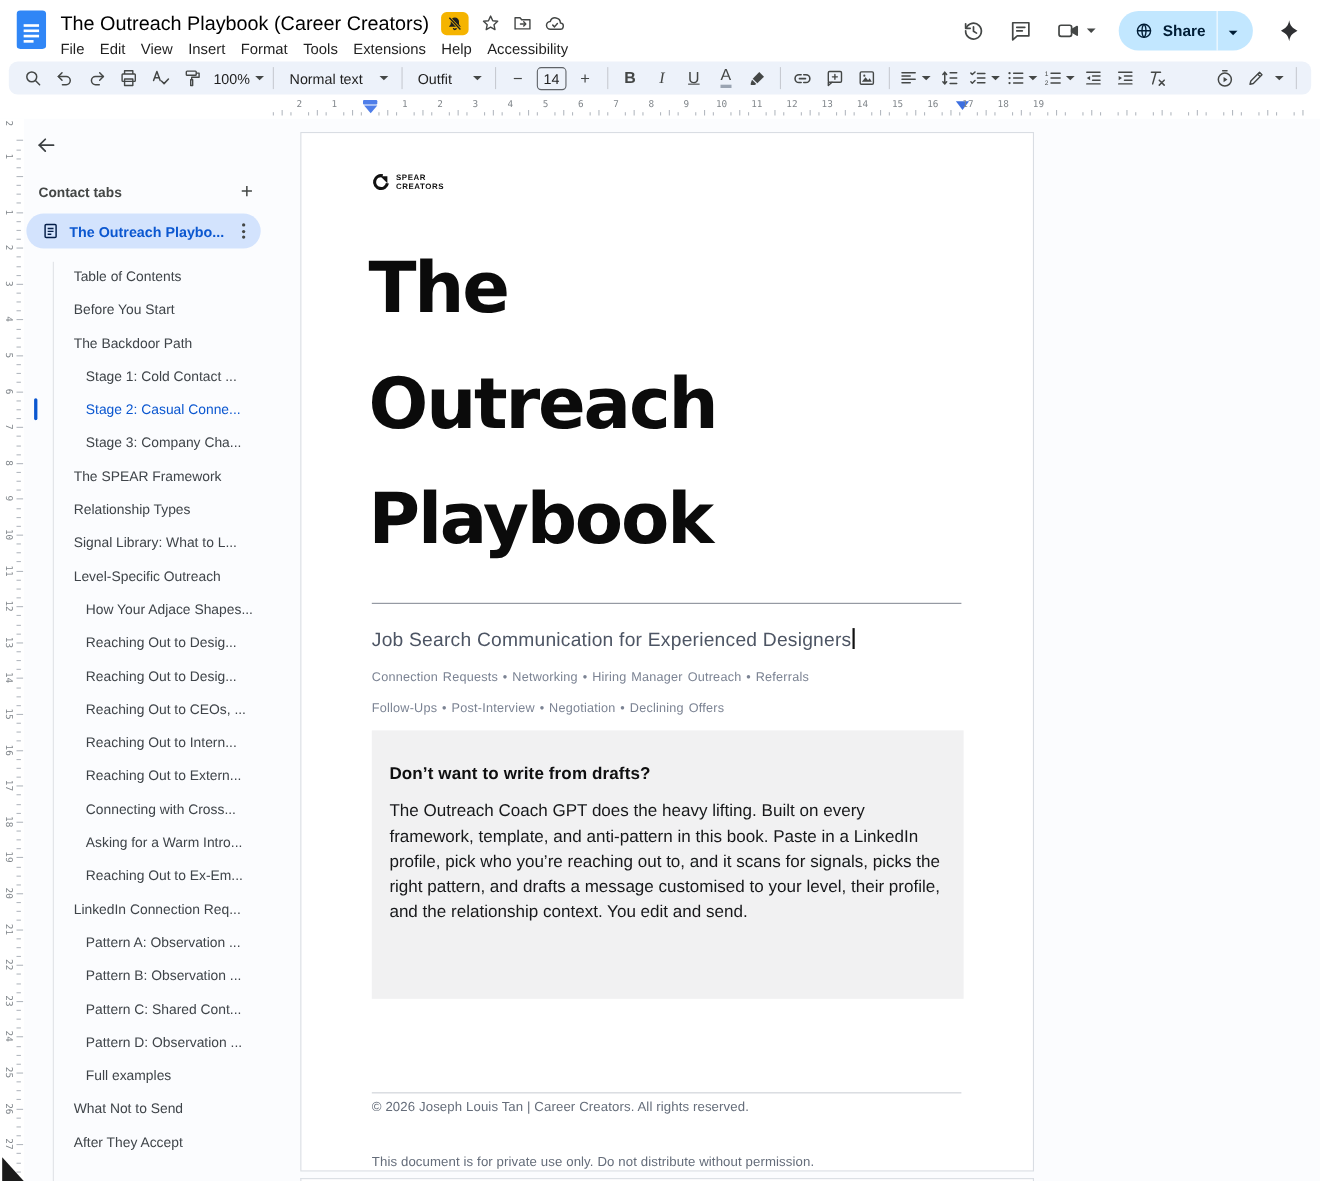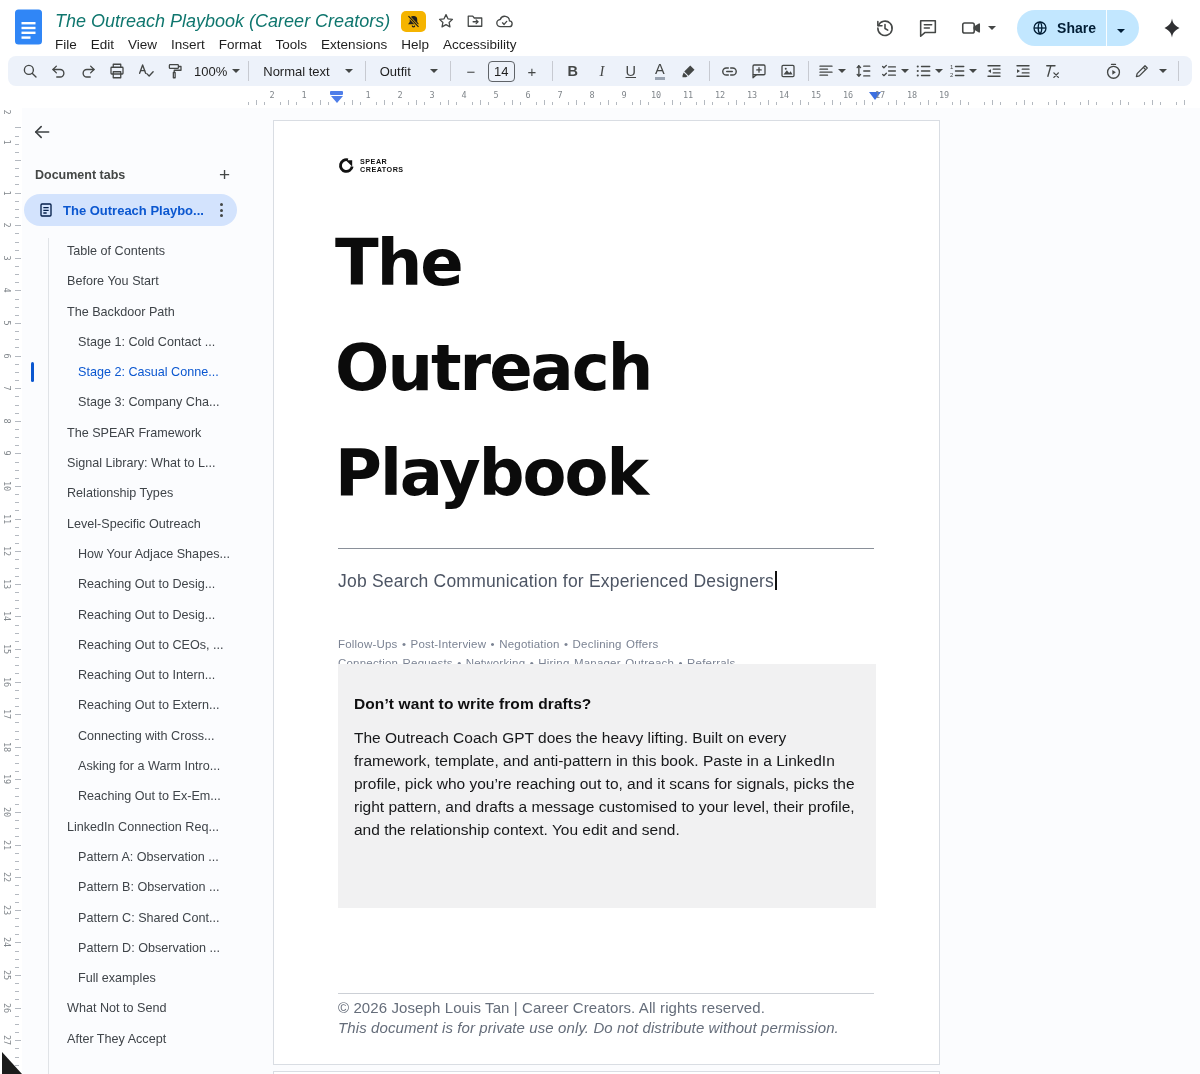--- a/index.html
+++ b/index.html
@@ -6,21 +6,21 @@
   html,body{width:1200px;height:1074px;}
   body{font-family:"Liberation Sans", sans-serif;background:#fff;color:#202124;overflow:hidden;}
   #app{position:relative;width:1200px;height:1074px;background:#fff;}
 
   
   .header{position:absolute;left:0;top:0;width:100%;height:55px;background:#fff;display:flex;justify-content:space-between;}
   .hdr-left{display:flex;padding:9px 0 0 15px;}
   .docs-logo{width:27px;height:36px;cursor:pointer;}
   .title-area{margin-left:13px;}
   .title-row{display:flex;align-items:center;gap:11px;height:24px;}
-  .doc-title{font-size:18px;color:#0f766e;white-space:nowrap;cursor:text;font-style:italic;}
+  .doc-title{font-size:18px;color:#000000;white-space:nowrap;cursor:text;}
   .badge{width:25px;height:21px;background:#F5B400;border-radius:5px;display:flex;align-items:center;justify-content:center;cursor:pointer;}
   .hicon{display:flex;align-items:center;cursor:pointer;}
   .menu-row{display:flex;margin-top:2px;margin-left:-7px;}
   .menu-item{font-size:13.5px;color:#1f1f1f;padding:2px 7px;border-radius:6px;cursor:pointer;}
   .hdr-right{display:flex;align-items:center;gap:21px;padding-right:16px;}
   .hbtn{display:flex;align-items:center;cursor:pointer;}
   .share{display:flex;align-items:center;height:36px;background:#c2e7ff;border-radius:18px;padding:0 4px 0 14px;cursor:pointer;}
   .share-label{font-size:14px;font-weight:bold;color:#001d35;margin:0 10px 0 8px;}
   .share-div{width:1px;height:36px;background:#ffffff;opacity:.9;}
   .share-caret{padding:0 10px;}
@@ -77,21 +77,21 @@
   .doc-heading{position:absolute;left:61px;top:90px;font-family:"DejaVu Sans",sans-serif;font-weight:bold;font-size:64px;letter-spacing:-2px;line-height:105px;color:#0b0b0b;}
   .rule-1{position:absolute;left:64px;top:427px;width:536px;border-top:1px solid #8a9099;}
   .subtitle{position:absolute;left:64px;top:450px;font-size:17.5px;color:#4d5564;letter-spacing:.2px;}
   .cursor-bar{display:inline-block;width:1.5px;height:19px;background:#111;vertical-align:-3px;margin-left:1px;}
   .tags{position:absolute;left:64px;font-size:11.5px;color:#7b8393;letter-spacing:.2px;word-spacing:1px;}
   .callout{position:absolute;left:64px;top:543px;width:538px;height:244px;background:#f1f1f2;padding:31px 20px 0 16px;}
   .callout-heading{font-size:15.5px;font-weight:bold;color:#0f0f10;letter-spacing:.1px;}
   .callout-body{margin-top:13px;font-size:15.5px;line-height:23px;color:#17181a;}
   .callout-link{display:inline-block;margin-top:15px;font-size:17px;font-weight:bold;color:#1e6be6;text-decoration:underline;text-underline-offset:3px;cursor:pointer;letter-spacing:.2px;}
   .rule-2{position:absolute;left:64px;top:872px;width:536px;border-top:1px solid #ccd0d6;}
-  .footer-line{position:absolute;left:64px;font-size:15px;color:#656d7a;letter-spacing:.1px;}
+  .footer-line{position:absolute;left:64px;font-size:12px;color:#656d7a;letter-spacing:.1px;}
 
   .corner-triangle{position:absolute;left:2px;bottom:0;width:0;height:0;border-bottom:22px solid #1b1b1b;border-right:20px solid transparent;z-index:5;}
 </style>
 </head>
 <body>
 
 <div id="app">
 
   <div class="header">
     <div class="hdr-left">
@@ -658,21 +658,21 @@
       </div>
 
     <aside class="sidebar">
       <div class="back-btn">
         <svg class="i" width="20" height="20" viewBox="0 0 24 24" fill="none" stroke="#3c4043" stroke-width="1.9" stroke-linecap="round" stroke-linejoin="round">
             <path d="M20 12H4.5"></path>
             <path d="M11 5.5L4.5 12l6.5 6.5"></path>
           </svg>
       </div>
       <div class="tabs-header">
-        <span class="tabs-title">Document tabs</span>
+        <span class="tabs-title">Contact tabs</span>
         <span class="add-tab">+</span>
       </div>
       <div class="active-tab">
         <span class="tab-ic">
           <svg class="i" width="16" height="16" viewBox="0 0 24 24" fill="none" stroke="#041e49" stroke-width="2">
               <rect x="4.5" y="3" width="15" height="18" rx="1.5"></rect>
               <path d="M8 8.5h8M8 12.5h8M8 16.5h5"></path>
             </svg>
         </span>
         <span class="tab-label">The Outreach Playbo...</span>
@@ -684,22 +684,22 @@
       </div>
       <div class="outline" id="outline">
         <div class="outline-guide"></div>
       <div class="outline-item lvl0">Table of Contents</div>
           <div class="outline-item lvl0">Before You Start</div>
           <div class="outline-item lvl0">The Backdoor Path</div>
           <div class="outline-item lvl1">Stage 1: Cold Contact ...</div>
           <div class="outline-item lvl1 sel">Stage 2: Casual Conne...<div class="sel-bar"></div></div>
           <div class="outline-item lvl1">Stage 3: Company Cha...</div>
           <div class="outline-item lvl0">The SPEAR Framework</div>
+          <div class="outline-item lvl0">Relationship Types</div>
           <div class="outline-item lvl0">Signal Library: What to L...</div>
-          <div class="outline-item lvl0">Relationship Types</div>
           <div class="outline-item lvl0">Level-Specific Outreach</div>
           <div class="outline-item lvl1">How Your Adjace Shapes...</div>
           <div class="outline-item lvl1">Reaching Out to Desig...</div>
           <div class="outline-item lvl1">Reaching Out to Desig...</div>
           <div class="outline-item lvl1">Reaching Out to CEOs, ...</div>
           <div class="outline-item lvl1">Reaching Out to Intern...</div>
           <div class="outline-item lvl1">Reaching Out to Extern...</div>
           <div class="outline-item lvl1">Connecting with Cross...</div>
           <div class="outline-item lvl1">Asking for a Warm Intro...</div>
           <div class="outline-item lvl1">Reaching Out to Ex-Em...</div>
@@ -726,27 +726,27 @@
           <span style="display:block;">CREATORS</span>
         </span>
       </div>
       <h1 class="doc-heading">
         <span style="display:block;">The</span>
         <span style="display:block;">Outreach</span>
         <span style="display:block;">Playbook</span>
       </h1>
       <div class="rule-1"></div>
       <div class="subtitle"><span>Job Search Communication for Experienced Designers</span><span class="cursor-bar"></span></div>
-      <div class="tags" style="top:489px;margin-top:47px;">Connection Requests  •  Networking  •  Hiring Manager Outreach  •  Referrals</div>
+      <div class="tags" style="top:489px;">Connection Requests  •  Networking  •  Hiring Manager Outreach  •  Referrals</div>
       <div class="tags" style="top:517px;">Follow-Ups  •  Post-Interview  •  Negotiation  •  Declining Offers</div>
       <div class="callout">
         <div class="callout-heading">Don’t want to write from drafts?</div>
         <div class="callout-body">The Outreach Coach GPT does the heavy lifting. Built on every framework, template, and anti-pattern in this book. Paste in a LinkedIn profile, pick who you’re reaching out to, and it scans for signals, picks the right pattern, and drafts a message customised to your level, their profile, and the relationship context. You edit and send.</div>
       </div>
       <div class="rule-2"></div>
       <div class="footer-line" style="top:878px;">© 2026 Joseph Louis Tan | Career Creators. All rights reserved.</div>
-      <div class="footer-line" style="top:898px;font-style:italic;">This document is for private use only. Do not distribute without permission.</div>
+      <div class="footer-line" style="top:928px;">This document is for private use only. Do not distribute without permission.</div>
     </section>
     <div class="page-next"></div>
   </div>
 
   <div class="corner-triangle"></div>
 </div>
 
 </body></html>

